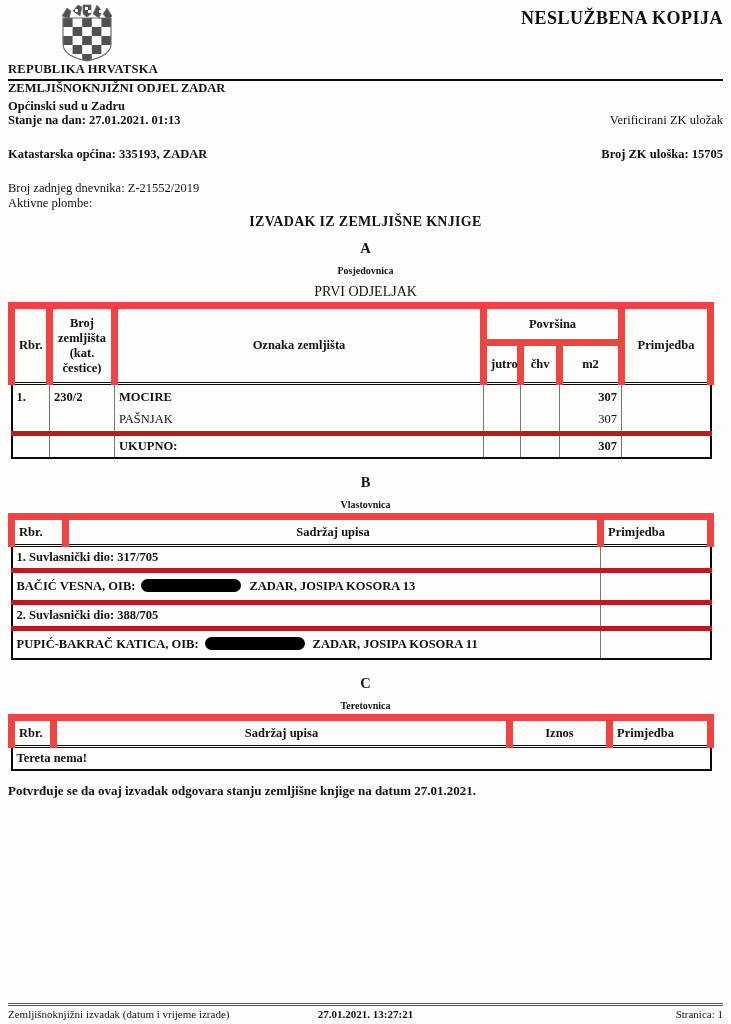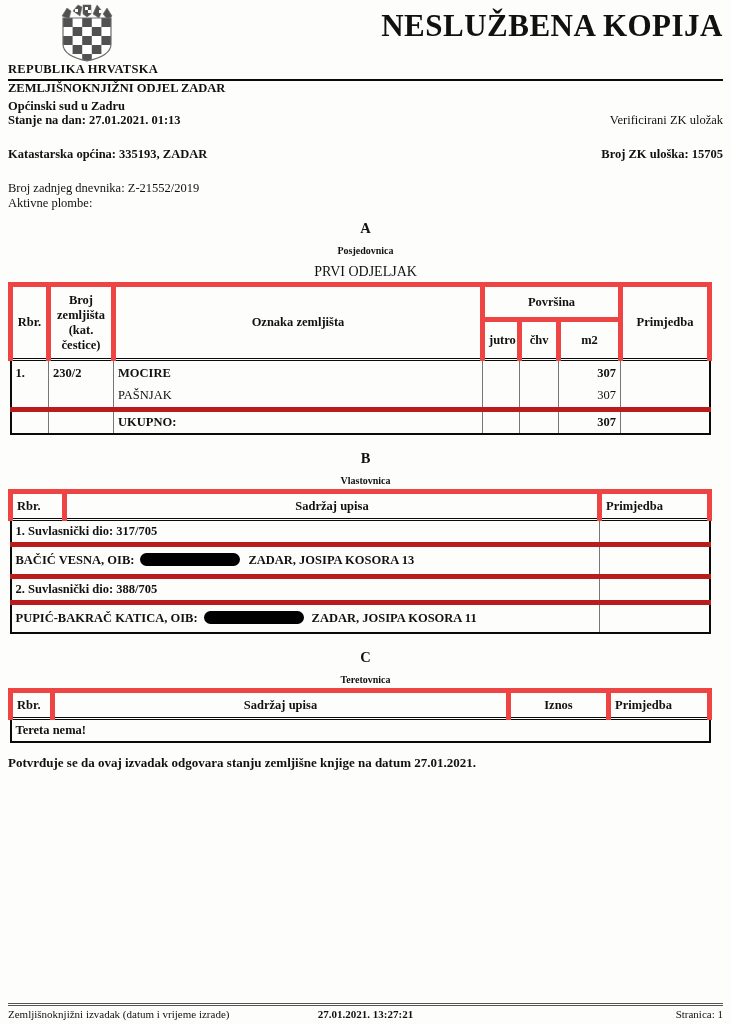--- a/index.html
+++ b/index.html
@@ -11,36 +11,36 @@
     color:#111;
     font-family:"Liberation Serif","DejaVu Serif",serif;
     overflow:hidden;
   }
   .content{position:absolute;left:8px;right:8px;top:0;}
   .b{font-weight:bold;}
   .center{text-align:center;}
   
   .hdr-top{position:relative;height:62px;}
   .emblem{position:absolute;left:50px;top:2px;}
-  .kopija{text-align:right;padding-top:8px;font-size:31px;font-weight:bold;letter-spacing:.5px;}
+  .kopija{text-align:right;padding-top:8px;font-size:18px;font-weight:bold;letter-spacing:.5px;}
   .republika{font-size:12.5px;font-weight:bold;line-height:15px;letter-spacing:.3px;}
   .rule{height:0;border-top:2.5px solid #0a0a0a;margin-top:2px;}
   .infoline{font-size:12.5px;line-height:14px;font-weight:bold;}
   .infoline.reg{font-weight:normal;}
   .flexrow{display:flex;justify-content:space-between;align-items:baseline;}
   .gap17{margin-top:20px;}
   .small-reg{font-size:12.5px;line-height:14.5px;font-weight:normal;}
   .doc-title{font-size:14px;font-weight:bold;line-height:16px;margin-top:4px;letter-spacing:.3px;}
   .sec-letter{font-size:14.5px;font-weight:bold;line-height:15px;}
   .sec-title{font-size:10px;font-weight:bold;line-height:15px;margin-top:7px;}
   .sec-sub{font-size:14px;font-weight:normal;line-height:15px;margin-top:6px;}
   
   table.zk{border-collapse:collapse;width:699px;table-layout:fixed;font-size:12.5px;}
   table.zk{border:2px solid #0a0a0a;}
-  table.zk th{font-weight:bold;border:5px solid #ef4444;padding:2px 4px;}
+  table.zk th{font-weight:bold;border:7px solid #ef4444;padding:2px 4px;}
   table.zk .hdr-bottom{border-bottom:3px double #0a0a0a;}
   table.zk td{border-left:1px solid #777;border-right:1px solid #777;padding:1px 4px;vertical-align:top;}
   table.zk tr.sep td{border-top:5px solid #b91c1c;}
   .tA .two-line div{line-height:22px;}
   .num{text-align:right;}
   .rowline{line-height:19px;}
   .rowline-tall{line-height:25px;}
   .redact{display:inline-block;width:100px;height:13px;background:#000;border-radius:7px;vertical-align:-2px;margin:0 8px 0 6px;}
   .cert{font-size:13px;font-weight:bold;margin-top:12px;line-height:15px;}
   
@@ -108,20 +108,21 @@
       <div class="infoline">Stanje na dan: 27.01.2021. 01:13</div>
       <div class="infoline reg">Verificirani ZK uložak</div>
     </div>
     <div class="flexrow gap17">
       <div class="infoline">Katastarska općina: 335193, ZADAR</div>
       <div class="infoline">Broj ZK uloška: 15705</div>
     </div>
     <div class="small-reg gap17">Broj zadnjeg dnevnika: Z-21552/2019</div>
     <div class="small-reg">Aktivne plombe:</div>
 
+    <div class="doc-title center">IZVADAK IZ ZEMLJIŠNE KNJIGE</div>
 
     <div class="sec-letter center" style="margin-top:11px">A</div>
     <div class="sec-title center">Posjedovnica</div>
     <div class="sec-sub center">PRVI ODJELJAK</div>
 
     <table class="zk tA" style="margin-top:3px">
       <colgroup>
         <col style="width:38px">
           <col style="width:65px">
           <col style="width:369px">

